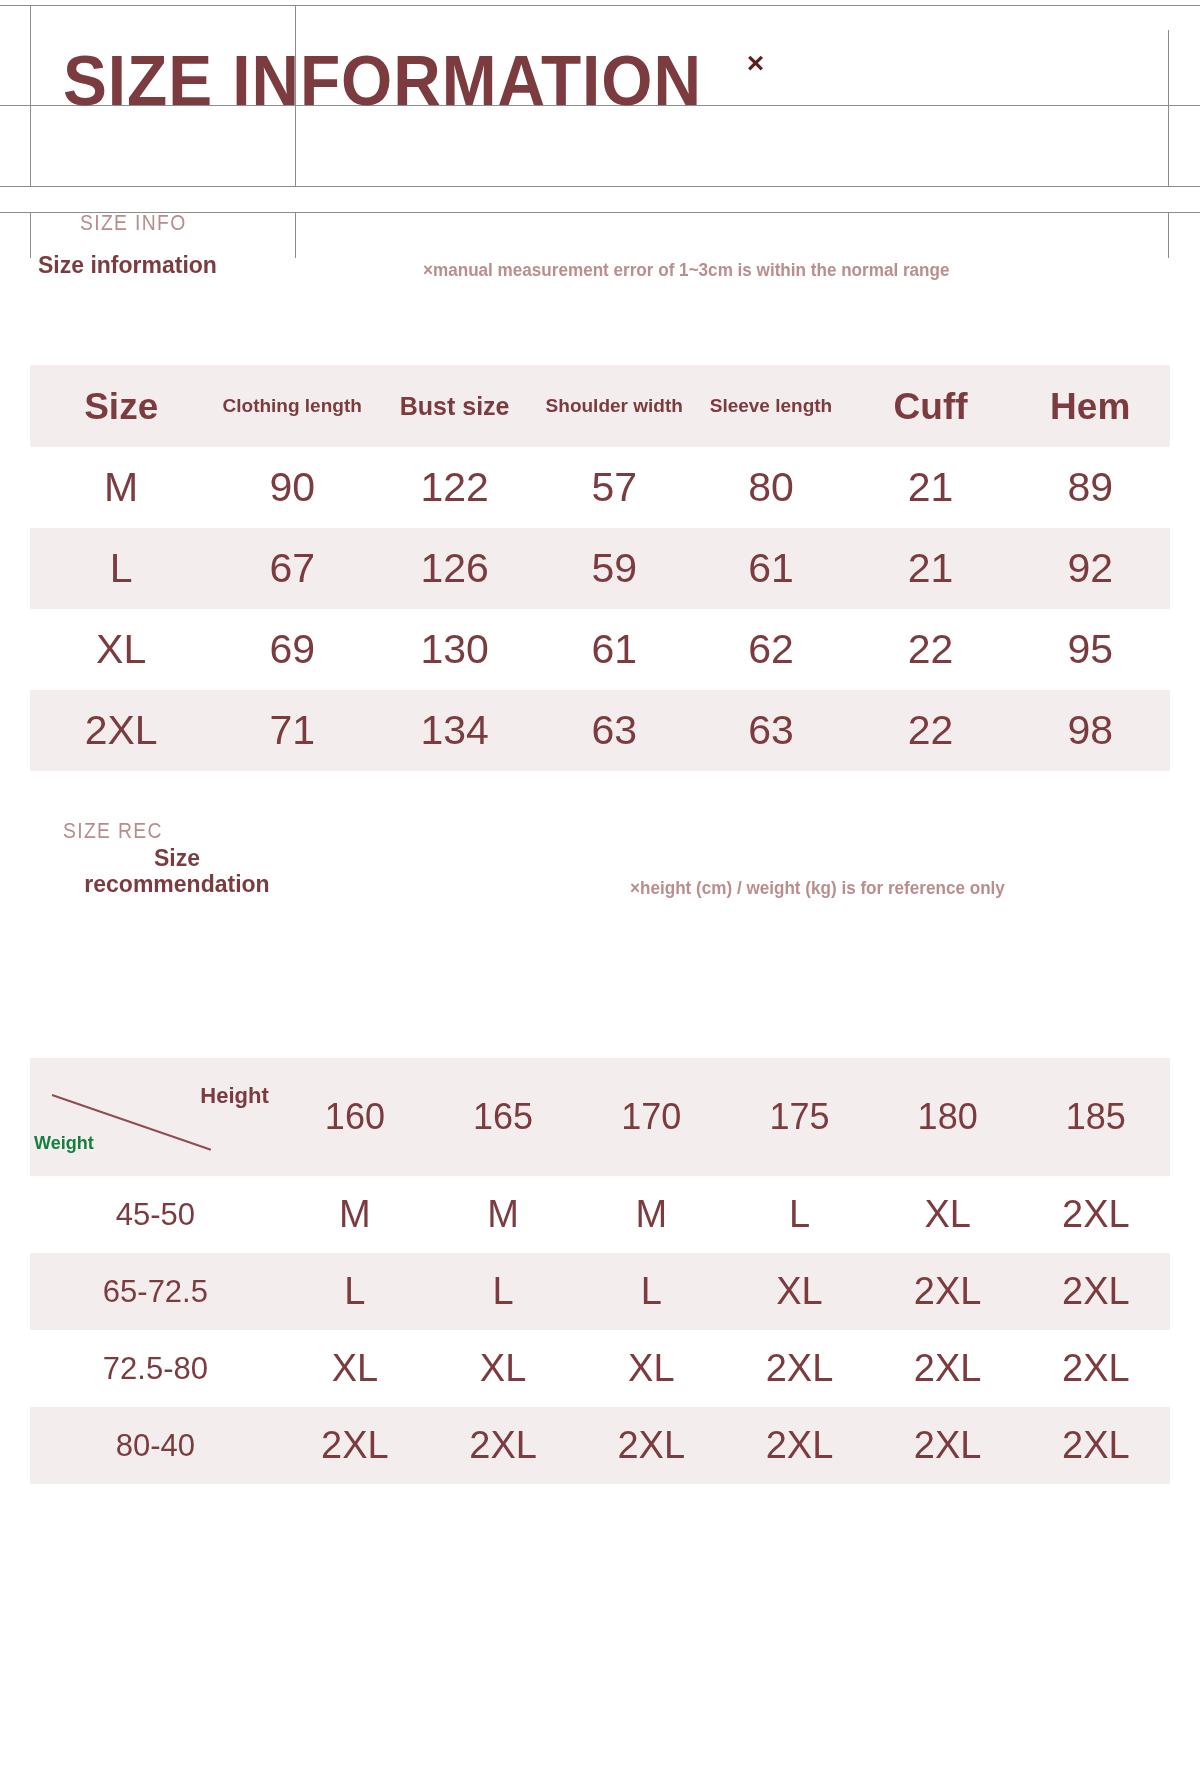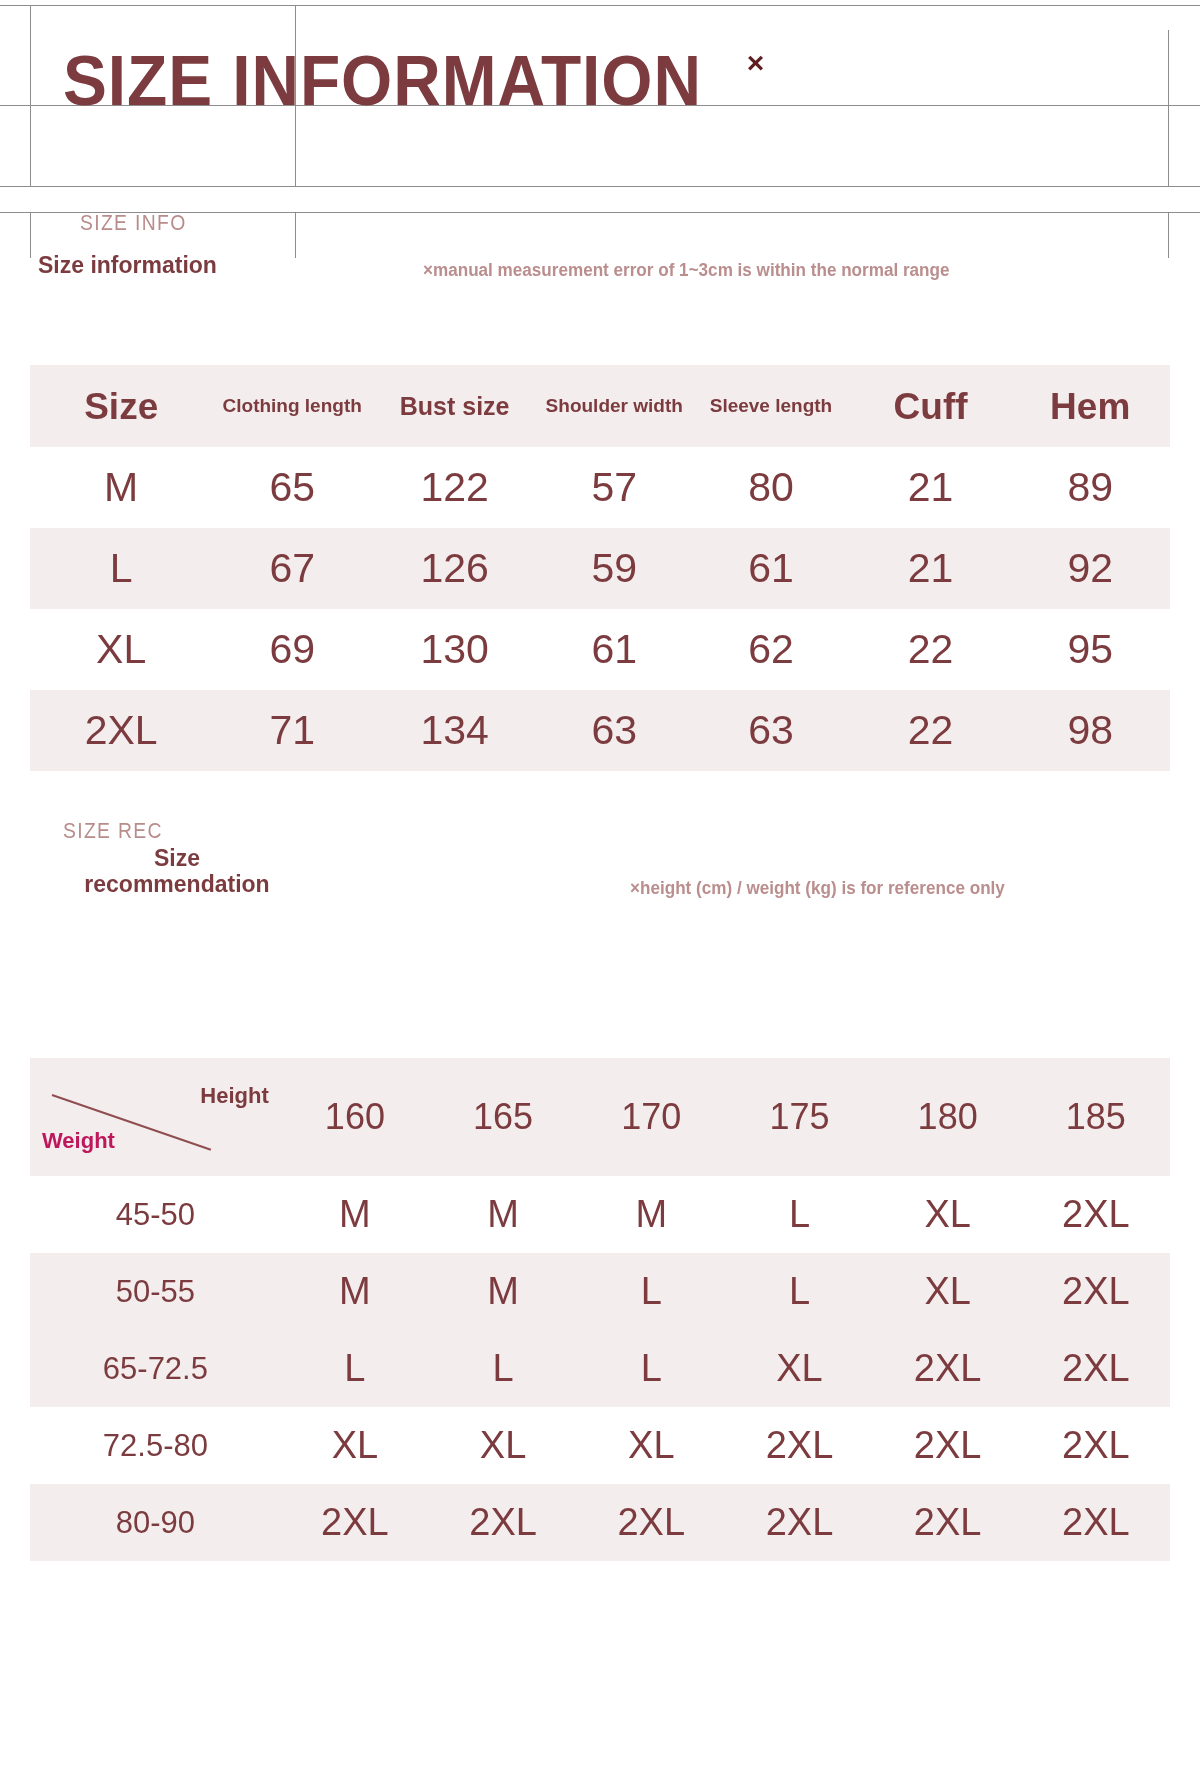--- a/index.html
+++ b/index.html
@@ -111,21 +111,21 @@
     background:#8f4d50;
     transform:rotate(19deg);
     transform-origin:left center;
   }
   .hw-height{
     position:absolute;right:12px;top:25px;
     font-size:22px;font-weight:bold;color:#7c3c3f;
   }
   .hw-weight{
     position:absolute;left:4px;bottom:22px;
-    font-size:22px;font-weight:bold;color:#be185d;margin-left:8px;
+    font-size:18px;font-weight:bold;color:#15803d;
   }
 </style>
 </head>
 <body>
 
 <div class="grid-layer">
   <div class="gl-h" style="top:5px;"></div>
   <div class="gl-h" style="top:105px;"></div>
   <div class="gl-h" style="top:186px;"></div>
   <div class="gl-h" style="top:212px;"></div>
@@ -185,21 +185,21 @@
         <span class="th-big">Cuff</span>
       </th>
       <th>
         <span class="th-big">Hem</span>
       </th>
     </tr>
   </thead>
   <tbody>
       <tr class="even">
         <td>M</td>
-        <td>65</td>
+        <td>90</td>
         <td>122</td>
         <td>57</td>
         <td>80</td>
         <td>21</td>
         <td>89</td>
       </tr>
       <tr class="odd">
         <td>L</td>
         <td>67</td>
         <td>126</td>
@@ -273,48 +273,39 @@
       <tr class="even">
         <td class="rowlabel">45-50</td>
         <td>M</td>
         <td>M</td>
         <td>M</td>
         <td>L</td>
         <td>XL</td>
         <td>2XL</td>
       </tr>
       <tr class="odd">
-        <td class="rowlabel">50-55</td>
-        <td>M</td>
-        <td>M</td>
-        <td>L</td>
-        <td>L</td>
-        <td>XL</td>
-        <td>2XL</td>
-      </tr>
-      <tr class="odd">
         <td class="rowlabel">65-72.5</td>
         <td>L</td>
         <td>L</td>
         <td>L</td>
         <td>XL</td>
         <td>2XL</td>
         <td>2XL</td>
       </tr>
       <tr class="even">
         <td class="rowlabel">72.5-80</td>
         <td>XL</td>
         <td>XL</td>
         <td>XL</td>
         <td>2XL</td>
         <td>2XL</td>
         <td>2XL</td>
       </tr>
       <tr class="odd">
-        <td class="rowlabel">80-90</td>
+        <td class="rowlabel">80-40</td>
         <td>2XL</td>
         <td>2XL</td>
         <td>2XL</td>
         <td>2XL</td>
         <td>2XL</td>
         <td>2XL</td>
       </tr>
     </tbody>
 </table>
 

